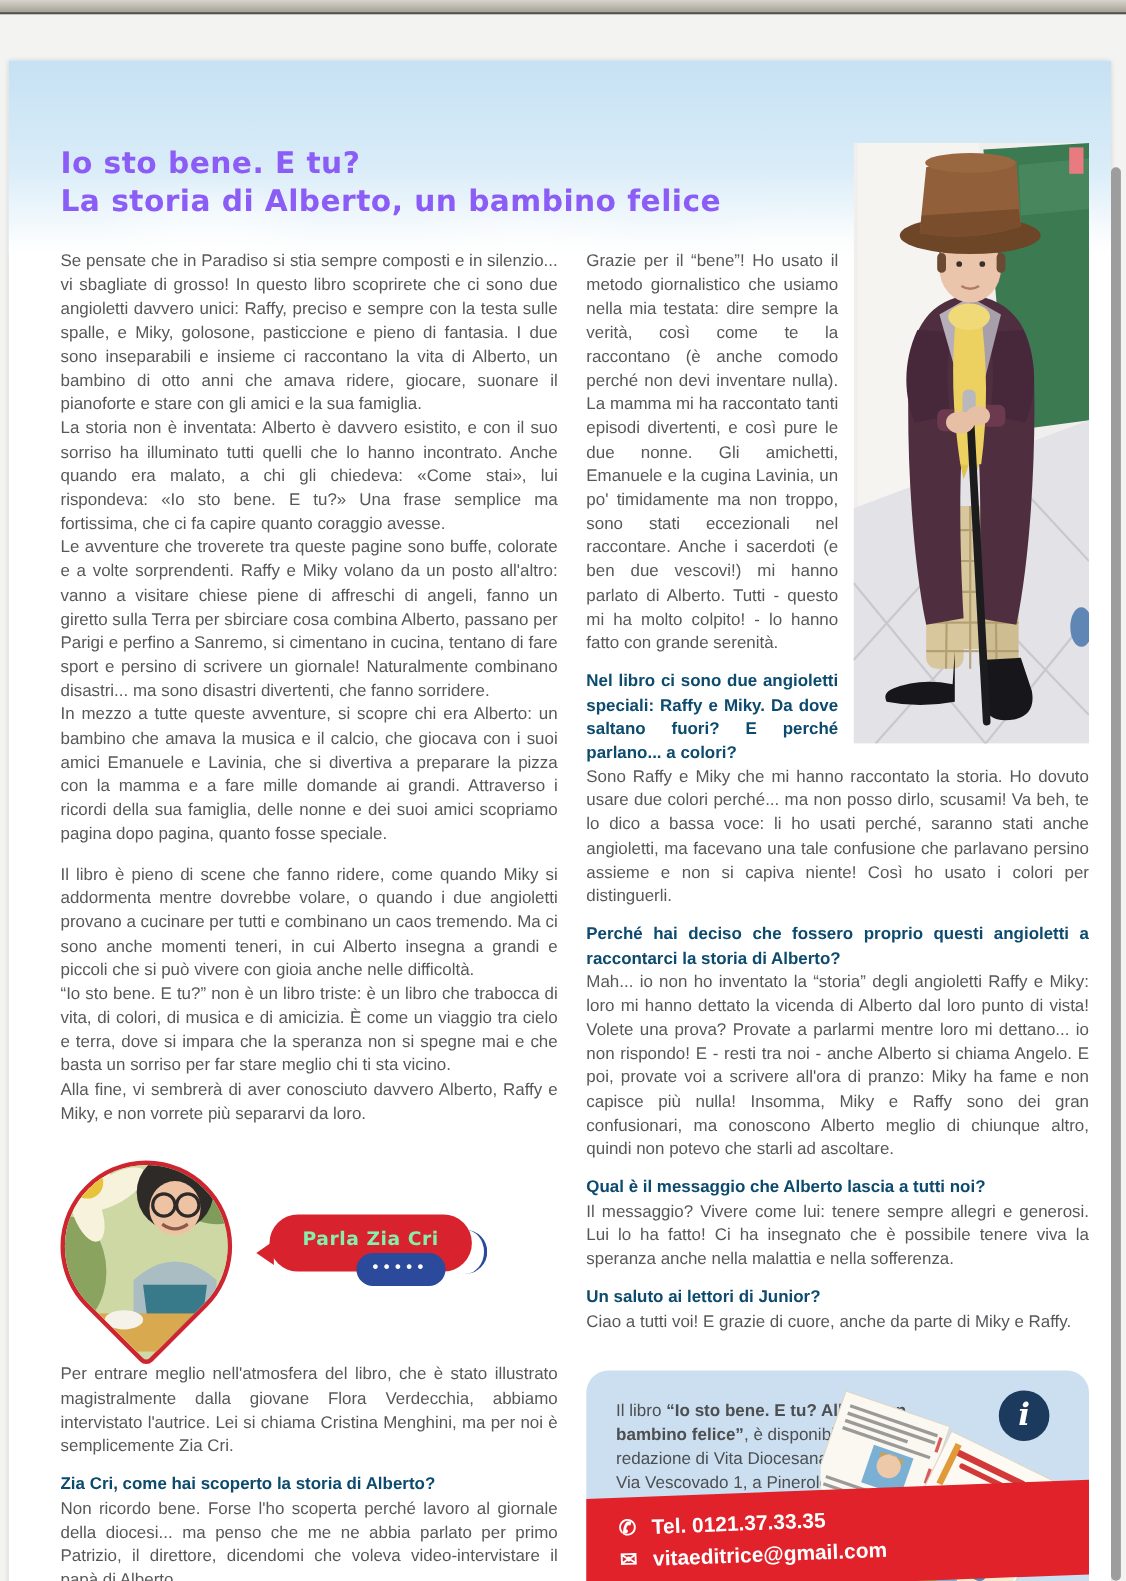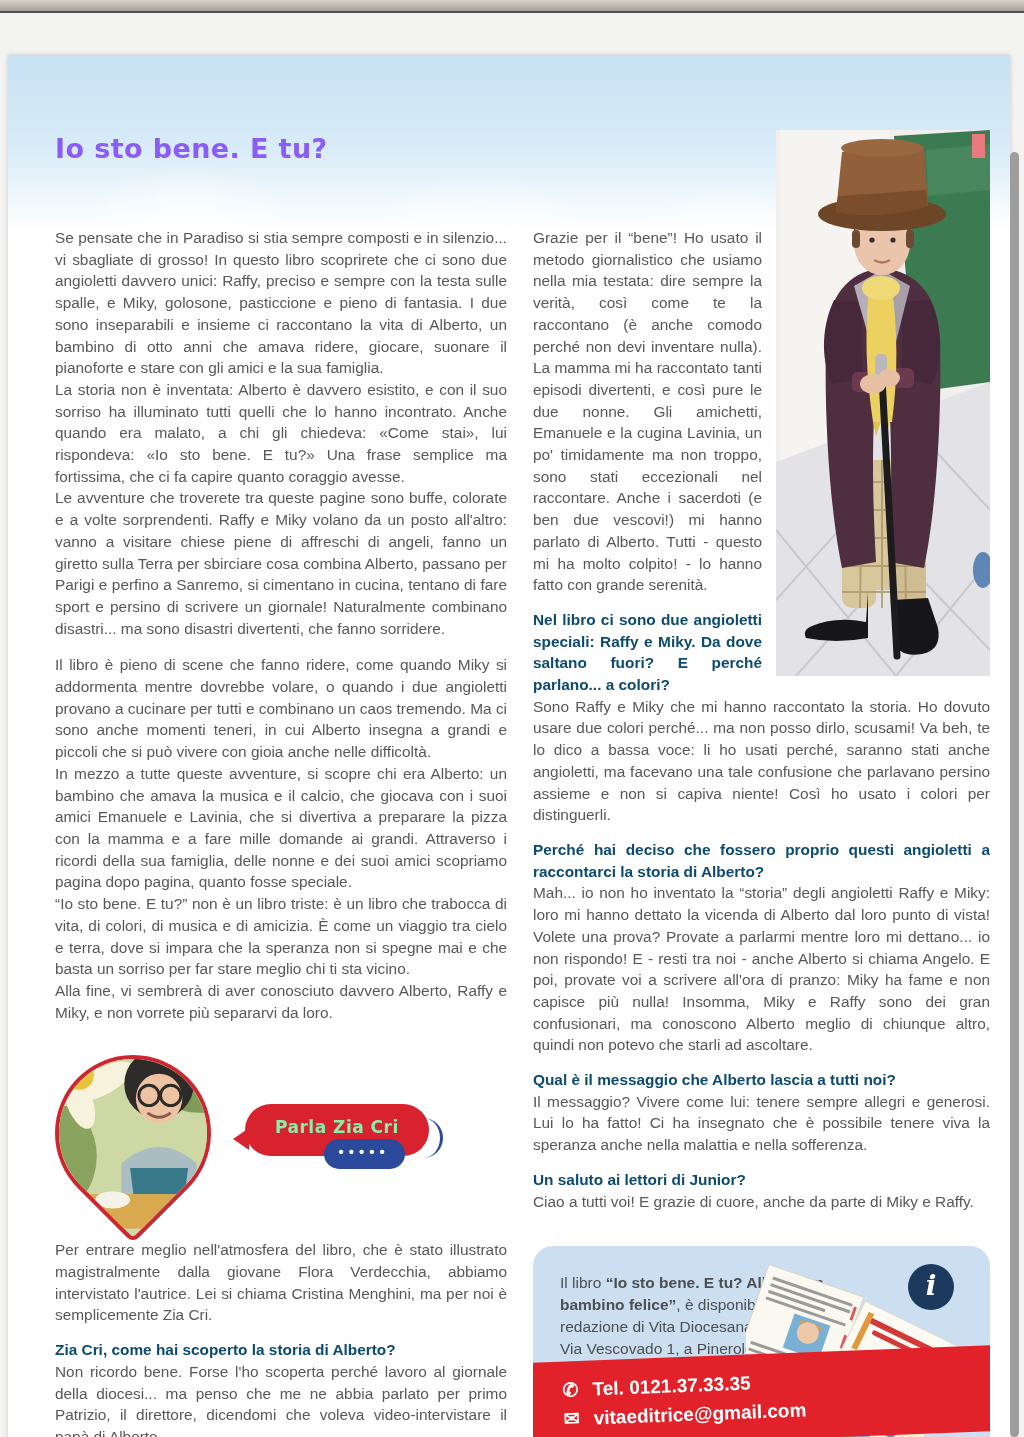--- a/index.html
+++ b/index.html
@@ -59,30 +59,31 @@
 </head>
 <body>
 
 <div class="chrome-top"></div>
 
 <div class="page">
   <div class="sky"></div>
 
   <div class="title">
     <div>Io sto bene. E tu?</div>
+    <div>La storia di Alberto, un bambino felice</div>
   </div>
 
   <div class="content">
 
     <div class="colL">
       <p class="p">Se pensate che in Paradiso si stia sempre composti e in silenzio... vi sbagliate di grosso! In questo libro scoprirete che ci sono due angioletti davvero unici: Raffy, preciso e sempre con la testa sulle spalle, e Miky, golosone, pasticcione e pieno di fantasia. I due sono inseparabili e insieme ci raccontano la vita di Alberto, un bambino di otto anni che amava ridere, giocare, suonare il pianoforte e stare con gli amici e la sua famiglia.</p>
       <p class="p">La storia non è inventata: Alberto è davvero esistito, e con il suo sorriso ha illuminato tutti quelli che lo hanno incontrato. Anche quando era malato, a chi gli chiedeva: «Come stai», lui rispondeva: «Io sto bene. E tu?» Una frase semplice ma fortissima, che ci fa capire quanto coraggio avesse.</p>
       <p class="p">Le avventure che troverete tra queste pagine sono buffe, colorate e a volte sorprendenti. Raffy e Miky volano da un posto all'altro: vanno a visitare chiese piene di affreschi di angeli, fanno un giretto sulla Terra per sbirciare cosa combina Alberto, passano per Parigi e perfino a Sanremo, si cimentano in cucina, tentano di fare sport e persino di scrivere un giornale! Naturalmente combinano disastri... ma sono disastri divertenti, che fanno sorridere.</p>
+      <p class="p">In mezzo a tutte queste avventure, si scopre chi era Alberto: un bambino che amava la musica e il calcio, che giocava con i suoi amici Emanuele e Lavinia, che si divertiva a preparare la pizza con la mamma e a fare mille domande ai grandi. Attraverso i ricordi della sua famiglia, delle nonne e dei suoi amici scopriamo pagina dopo pagina, quanto fosse speciale.</p>
       <p class="p gapTop">Il libro è pieno di scene che fanno ridere, come quando Miky si addormenta mentre dovrebbe volare, o quando i due angioletti provano a cucinare per tutti e combinano un caos tremendo. Ma ci sono anche momenti teneri, in cui Alberto insegna a grandi e piccoli che si può vivere con gioia anche nelle difficoltà.</p>
-      <p class="p">In mezzo a tutte queste avventure, si scopre chi era Alberto: un bambino che amava la musica e il calcio, che giocava con i suoi amici Emanuele e Lavinia, che si divertiva a preparare la pizza con la mamma e a fare mille domande ai grandi. Attraverso i ricordi della sua famiglia, delle nonne e dei suoi amici scopriamo pagina dopo pagina, quanto fosse speciale.</p>
       <p class="p">“Io sto bene. E tu?” non è un libro triste: è un libro che trabocca di vita, di colori, di musica e di amicizia. È come un viaggio tra cielo e terra, dove si impara che la speranza non si spegne mai e che basta un sorriso per far stare meglio chi ti sta vicino.</p>
       <p class="p">Alla fine, vi sembrerà di aver conosciuto davvero Alberto, Raffy e Miky, e non vorrete più separarvi da loro.</p>
 
       <div class="badgeRow">
         <div class="avatarDrop">
           <svg width="140" height="140" viewBox="0 0 140 140">
             <rect x="0" y="0" width="140" height="140" fill="#cdd8a4"></rect>
             <ellipse cx="115" cy="30" rx="35" ry="30" fill="#7f9c5a"></ellipse>
             <ellipse cx="20" cy="90" rx="25" ry="35" fill="#8aa35f"></ellipse>
             <g>

